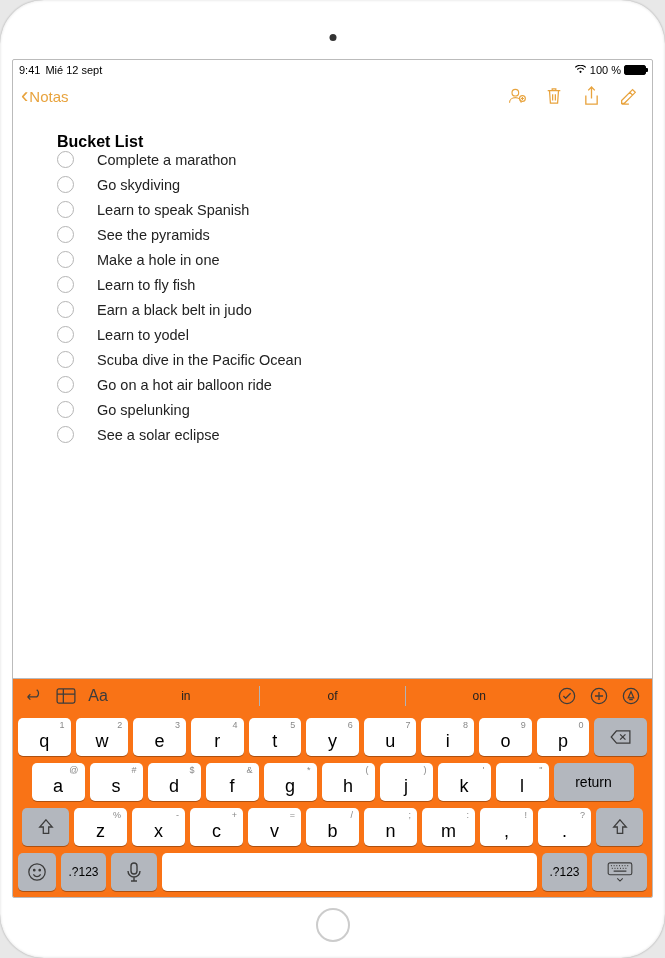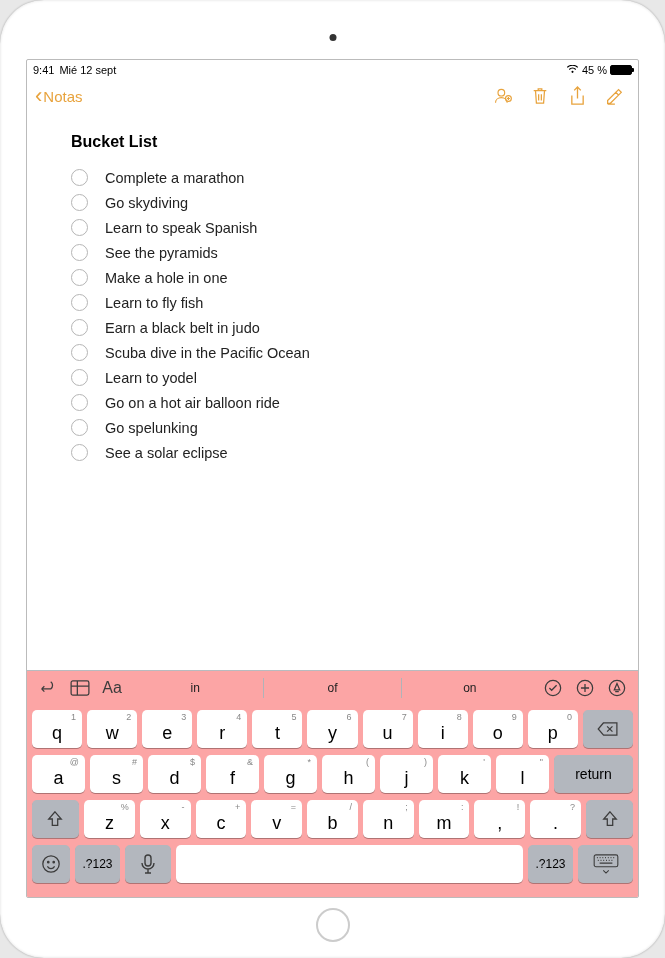--- a/index.html
+++ b/index.html
@@ -10,21 +10,21 @@
       justify-content: center;
       align-items: center;
       width: 665px;
       height: 958px;
     }
     .ipad-frame {
       width: 665px;
       height: 958px;
       background: #fff;
       border-radius: 44px;
-      padding: 59px 26px 60px;
+      padding: 59px 12px 60px;
       box-shadow: 0 0 2px rgba(0,0,0,0.3), inset 0 0 3px rgba(0,0,0,0.15);
       position: relative;
     }
     .camera {
       position: absolute;
       top: 34px; left: 50%;
       transform: translateX(-50%);
       width: 7px; height: 7px;
       background: #333; border-radius: 50%;
     }
@@ -84,40 +84,39 @@
 
     
     .content {
       flex: 1;
       padding: 18px 30px 0 44px;
       overflow: hidden;
     }
     .note-title {
       font-size: 16px;
       font-weight: 700;
-      margin-bottom: 18px;
     }
     .checklist { list-style: none; }
     .check-item {
       display: flex; align-items: center;
-      gap: 17px;
+      gap: 23px;
       margin-bottom: 8px;
       font-size: 14.5px;
       color: #222;
     }
     .check-circle {
       width: 17px; height: 17px;
       border: 1.5px solid #b5b5b5;
       border-radius: 50%;
       flex-shrink: 0;
     }
 
     
     .kb-wrap {
-      background: #fca5a5;
+      background: #f97316;
       border-top: 1px solid #b8bbbf;
     }
     .suggest-row {
       height: 34px;
       display: flex;
       align-items: center;
       padding: 0 6px;
       gap: 0;
     }
     .suggest-tools { display: flex; gap: 10px; align-items: center; color: #3c3c3c; padding: 0 4px;}
@@ -130,21 +129,21 @@
       font-size: 12px; color: #222;
       border-left: 1px solid #b0b3b8;
       padding: 3px 0;
       cursor: pointer;
     }
     .suggest-word:first-child { border-left: none; }
     .suggest-right { display: flex; gap: 10px; align-items:center; padding: 0 4px;}
 
     .kb-rows { padding: 5px 5px 6px; }
     .kb-row { display: flex; gap: 5px; margin-bottom: 7px; justify-content: center;}
-    .kb-row:last-child { margin-bottom: 8px; }
+    .kb-row:last-child { margin-bottom: 0; }
     .key {
       background: #fff;
       border-radius: 5px;
       box-shadow: 0 1px 0 rgba(0,0,0,0.3);
       height: 38px;
       position: relative;
       display: flex;
       align-items: flex-end;
       justify-content: center;
       padding-bottom: 4px;
@@ -187,21 +186,21 @@
 
     <div class="status-bar">
       <div class="status-left">
         <span>9:41</span>
         <span>Mié 12 sept</span>
       </div>
       <div class="status-right">
         <svg class="wifi-icon" viewBox="0 0 16 12">
             <path d="M8 10.5a1.4 1.4 0 100-2.8 1.4 1.4 0 000 2.8zM4.2 6.5a5.4 5.4 0 017.6 0l1.1-1.1a7 7 0 00-9.8 0l1.1 1.1zM1.5 3.8a9.2 9.2 0 0113 0l1.1-1.1a10.8 10.8 0 00-15.2 0l1.1 1.1z" fill="#000"></path>
           </svg>
-        <span>45 %</span>
+        <span>100 %</span>
         <div class="battery-icon">
             <div class="battery-fill"></div>
           </div>
       </div>
     </div>
 
     <div class="nav-bar">
       <div class="back-btn">
         <span class="back-chevron">‹</span>
         <span>Notas</span>
@@ -259,25 +258,25 @@
           <li class="check-item">
             <span class="check-circle"></span>
             <span>Learn to fly fish</span>
           </li>
           <li class="check-item">
             <span class="check-circle"></span>
             <span>Earn a black belt in judo</span>
           </li>
           <li class="check-item">
             <span class="check-circle"></span>
+            <span>Learn to yodel</span>
+          </li>
+          <li class="check-item">
+            <span class="check-circle"></span>
             <span>Scuba dive in the Pacific Ocean</span>
-          </li>
-          <li class="check-item">
-            <span class="check-circle"></span>
-            <span>Learn to yodel</span>
           </li>
           <li class="check-item">
             <span class="check-circle"></span>
             <span>Go on a hot air balloon ride</span>
           </li>
           <li class="check-item">
             <span class="check-circle"></span>
             <span>Go spelunking</span>
           </li>
           <li class="check-item">

